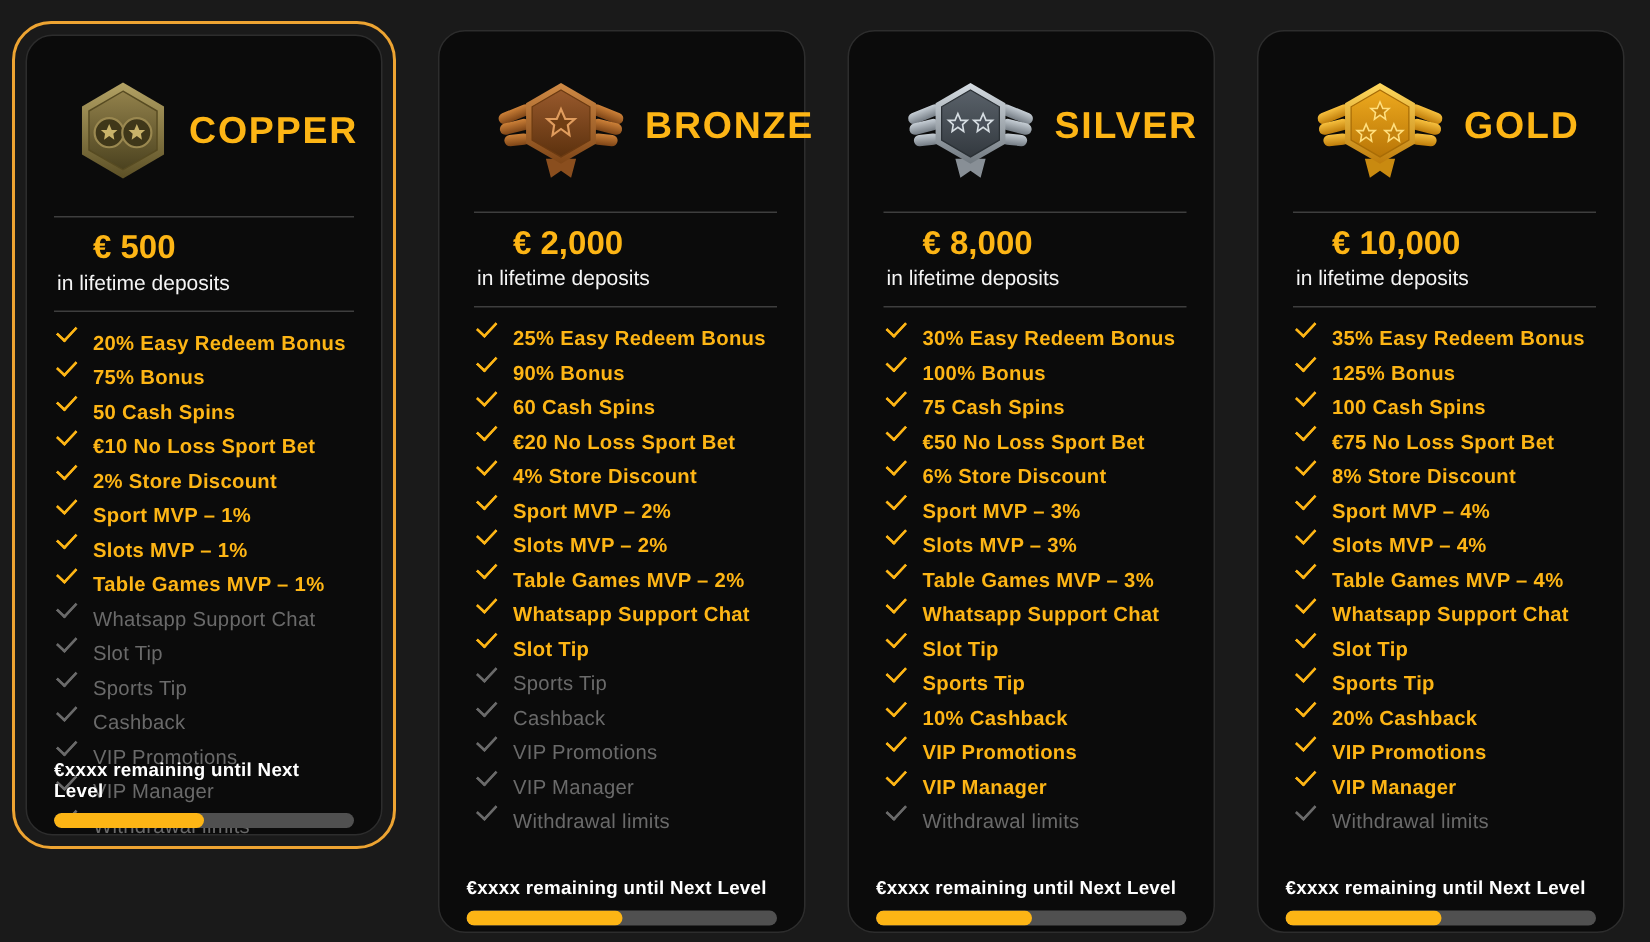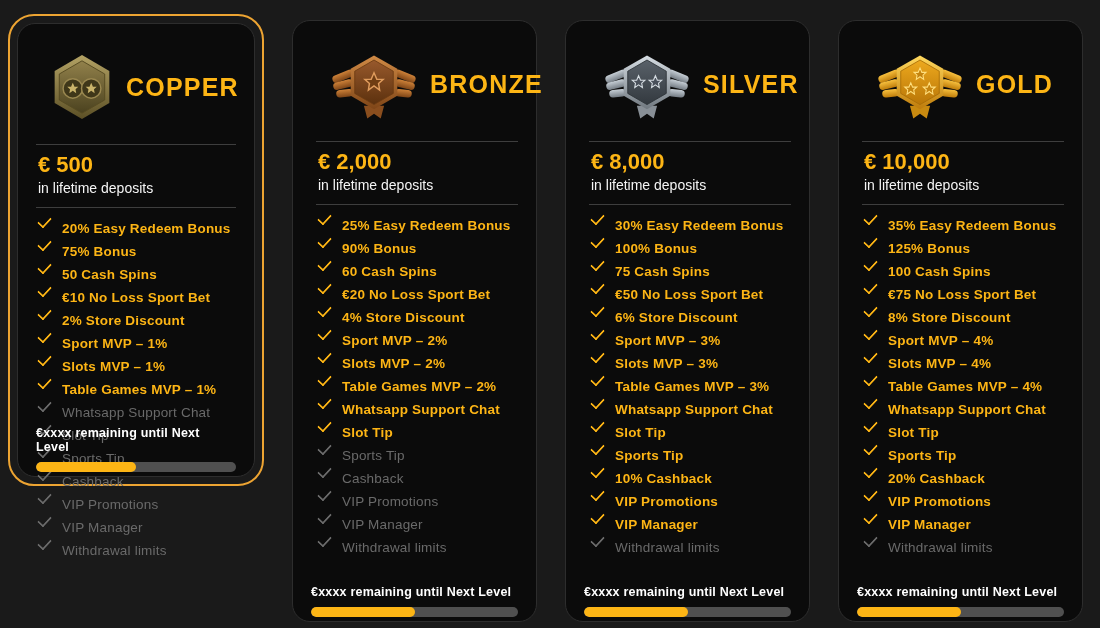--- a/index.html
+++ b/index.html
@@ -15,36 +15,36 @@
   }
   .card{
     background:var(--card-bg);
     border:1.5px solid var(--card-border);
     border-radius:18px;
     box-sizing:border-box;
     position:relative;
     padding:0 18px;
   }
   .card-wrap-highlight{
-    position:absolute;left:8px;top:14px;width:256px;height:472px;
+    position:absolute;left:8px;top:14px;width:256px;height:552px;
     border:2px solid var(--highlight-border);
     border-radius:26px;padding:7px;box-sizing:border-box;
   }
   .card-wrap-highlight .card{width:100%;height:100%;}
   .card-plain{position:absolute;top:20px;width:245px;height:602px;padding-left:23px;}
   #card-bronze{left:292px;} #card-silver{left:565px;} #card-gold{left:838px;}
 
   .card-header{display:flex;align-items:center;gap:12px;height:120px;padding:6px 0 0 14px;box-sizing:border-box;}
   .badge{flex:none;display:block;}
   .card-title{font-size:25px;font-weight:800;letter-spacing:1.2px;color:var(--accent);}
 
   .divider{height:1px;background:var(--divider);}
 
   .amount-block{padding:8px 2px 10px;}
-  .amount{font-size:22px;font-weight:800;color:var(--accent);line-height:24px;margin-bottom:3px;}
+  .amount{font-size:22px;font-weight:800;color:var(--accent);line-height:24px;margin-bottom:3px;margin-left:24px;}
   .amount-caption{font-size:14px;font-weight:500;color:var(--white-text);line-height:17px;}
 
   .features{list-style:none;margin:13px 0 0;padding:0 0 0 2px;}
   .features li{display:flex;align-items:flex-start;gap:11px;height:23px;box-sizing:border-box;
     font-size:13.5px;font-weight:700;letter-spacing:.2px;color:var(--accent);}
   .features li.inactive{color:var(--inactive);font-weight:500;}
   .check{flex:none;width:11px;height:6px;margin-top:-4px;
     border-left:2.5px solid currentColor;border-bottom:2.5px solid currentColor;
     transform:rotate(-47deg);border-bottom-left-radius:1px;}
 

